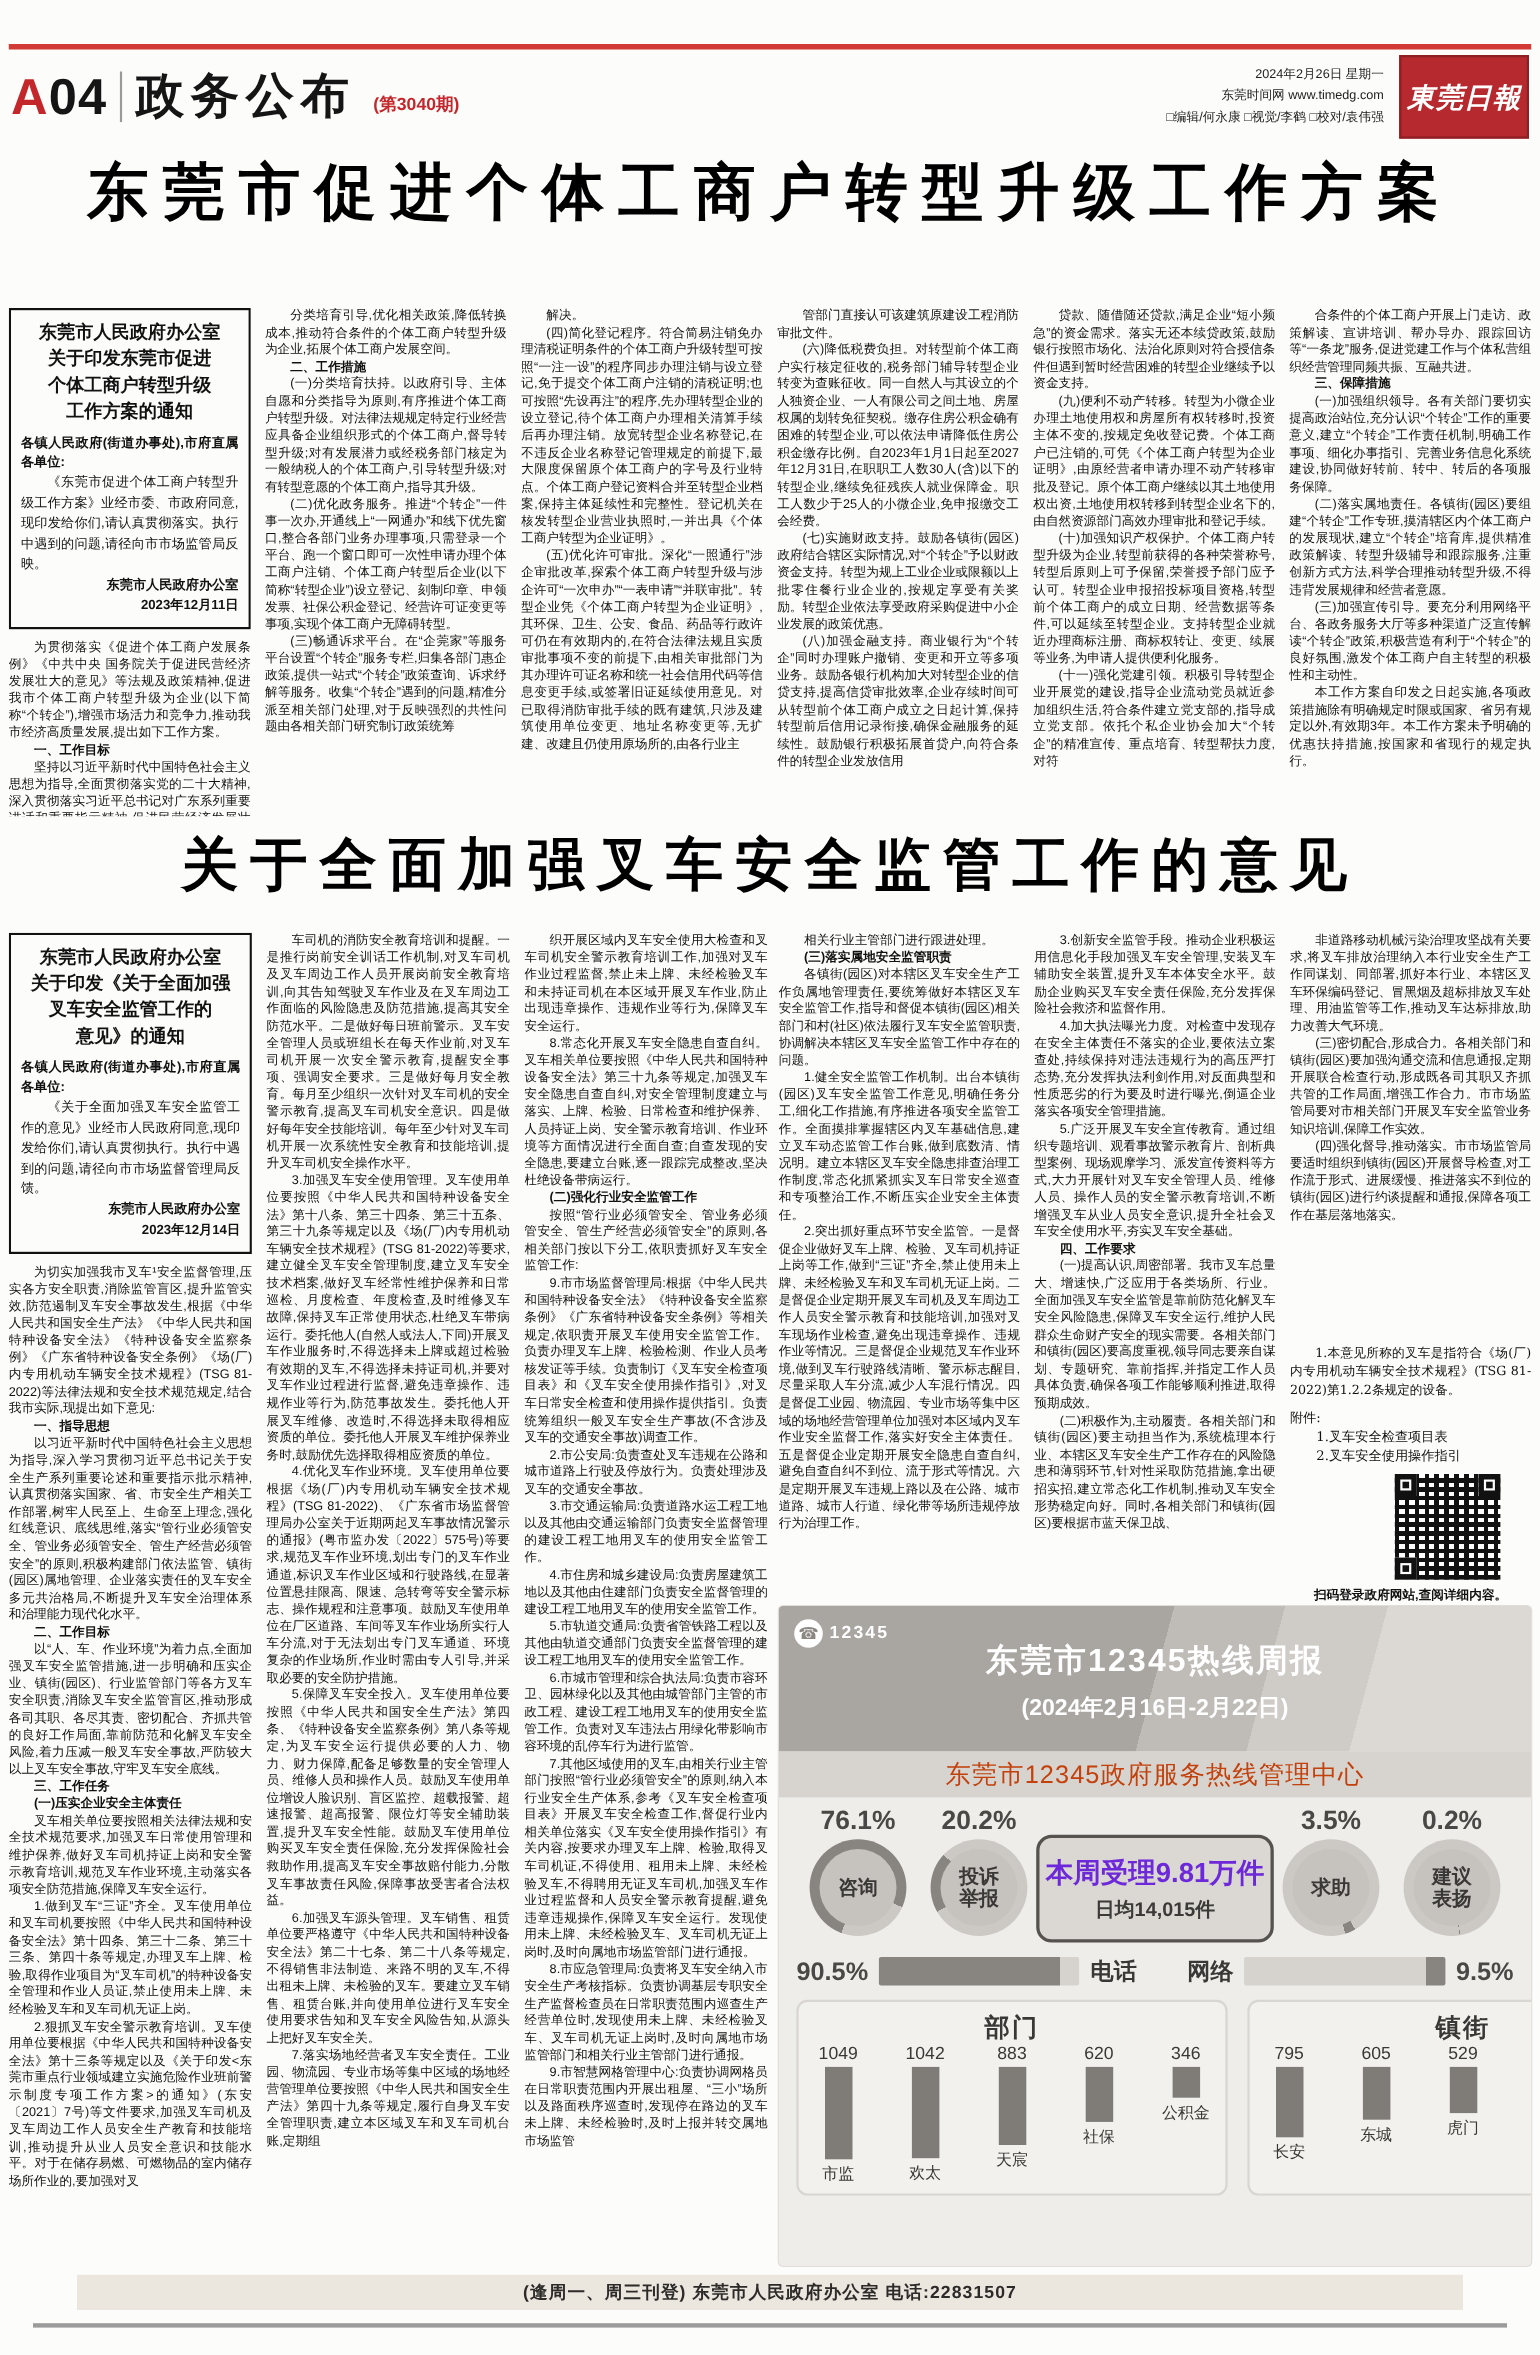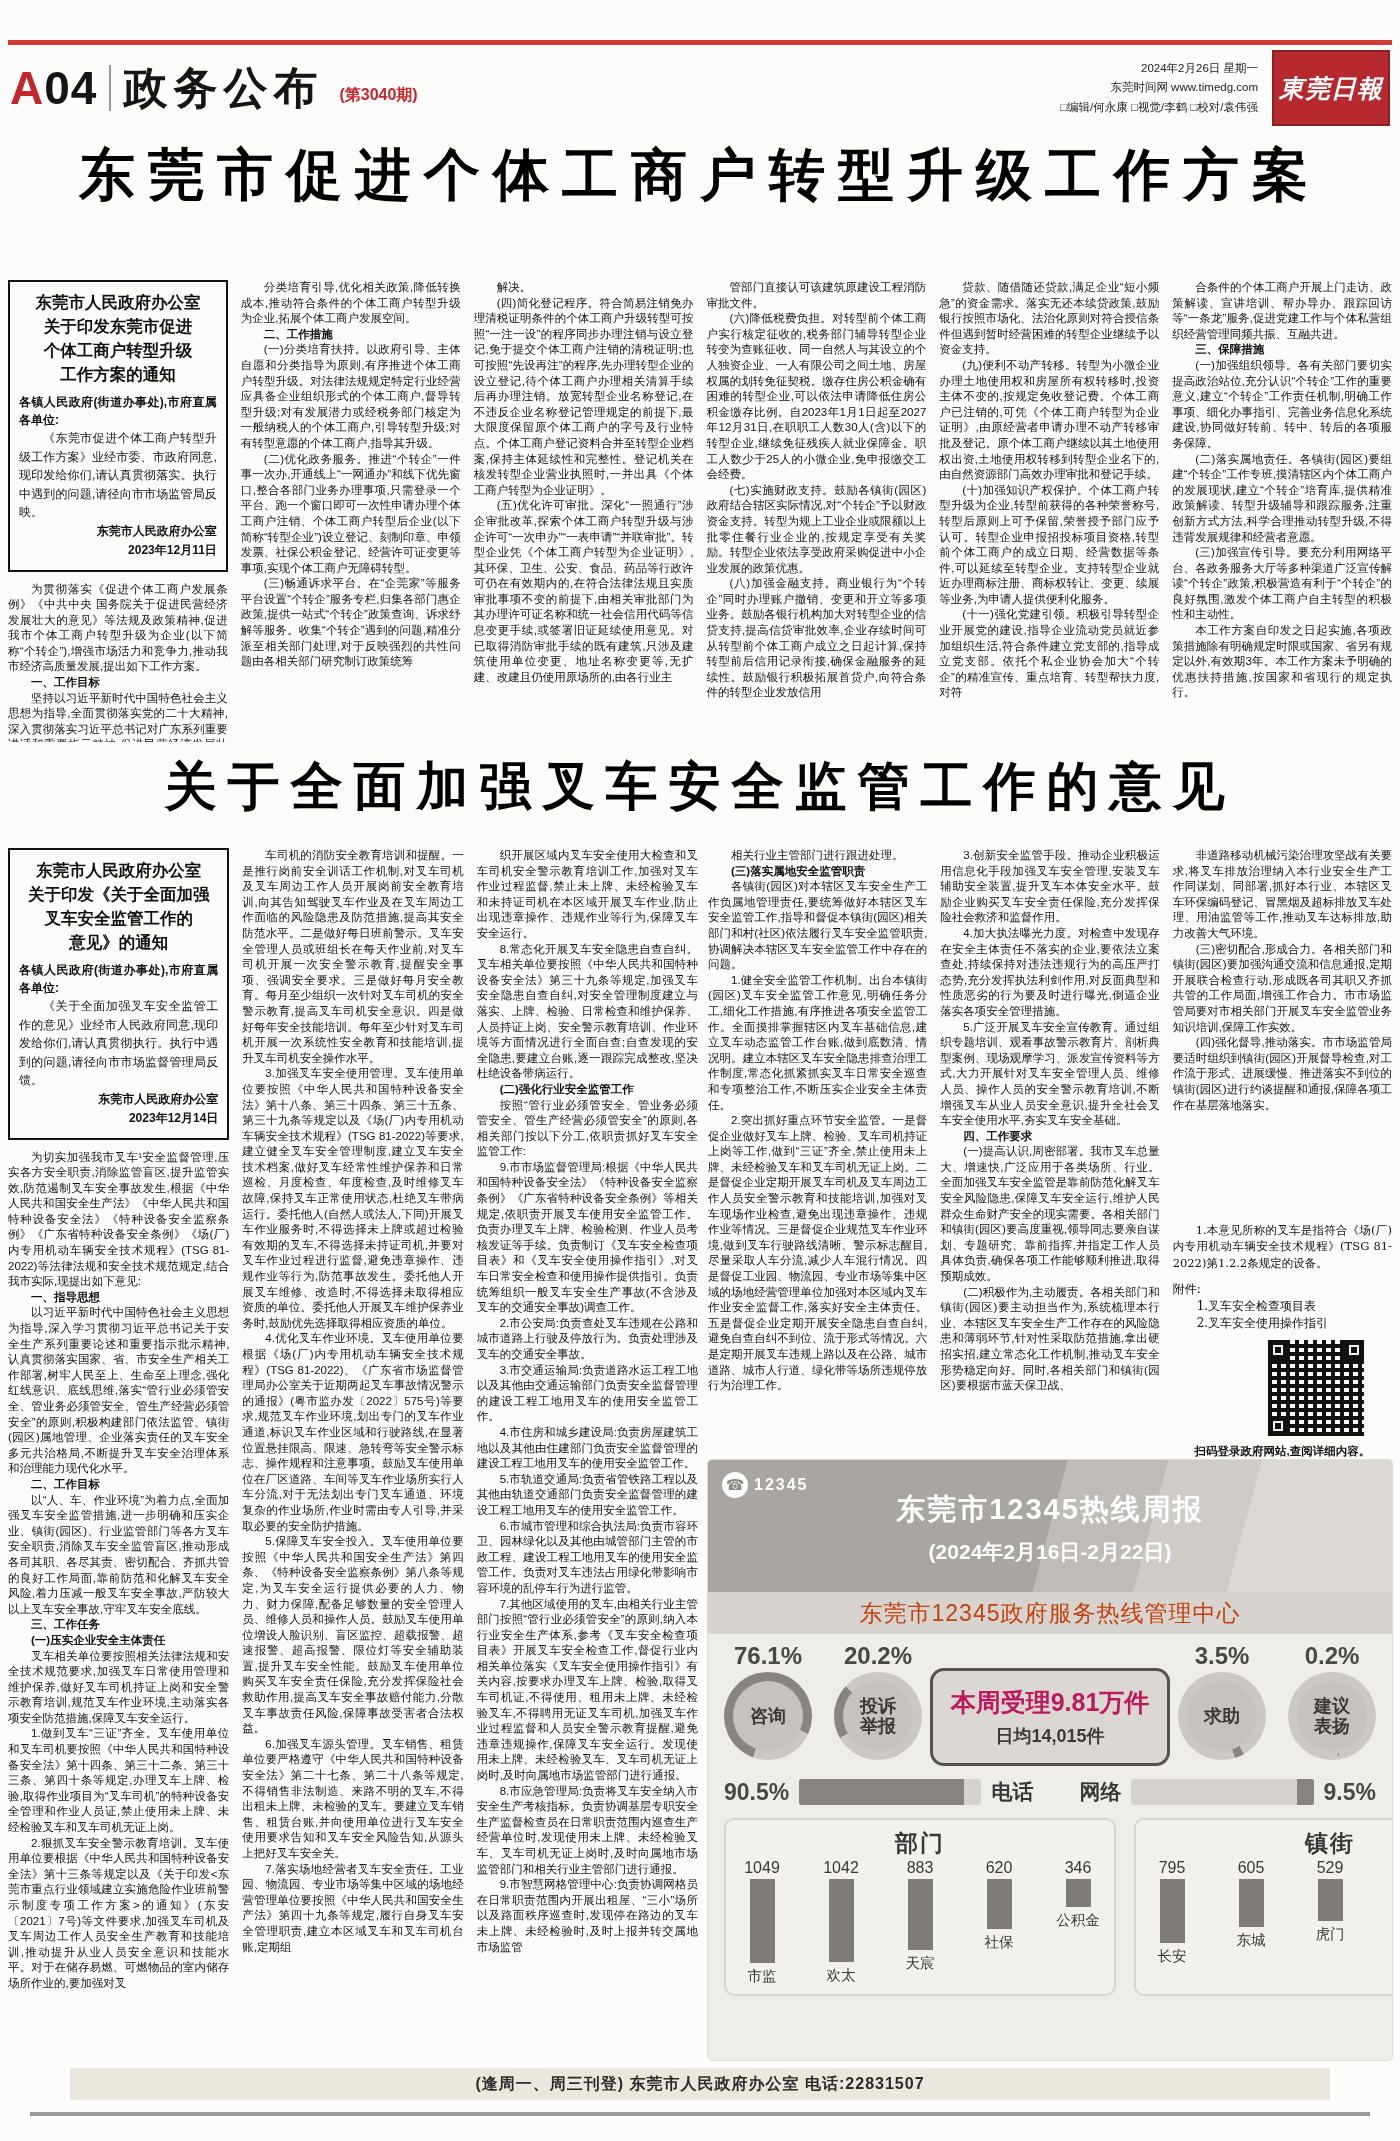--- a/index.html
+++ b/index.html
@@ -57,29 +57,29 @@
          border-radius:4px;overflow:hidden;box-shadow:0 0 0 1px #e0ddd9;}
   .panel-header{height:132px;position:relative;color:#fff;
       background:linear-gradient(105deg,#a9a5a1 0%,#a9a5a1 50%,#bfbbb7 50%,#bfbbb7 64%,#cfccc8 64%,#cfccc8 77%,#dcd9d5 77%);}
   .ph-title{position:absolute;top:30px;left:0;right:0;text-align:center;font-size:29px;font-weight:900;letter-spacing:2px;}
   .ph-sub{position:absolute;top:78px;left:0;right:0;text-align:center;font-size:21px;font-weight:bold;}
   .ph-logo{position:absolute;left:14px;top:12px;display:flex;align-items:center;gap:6px;color:#fff;}
   .ph-logo .badge{width:26px;height:26px;border-radius:50%;background:#fff;color:#8a8682;display:flex;align-items:center;justify-content:center;font-size:15px;}
   .ph-logo .lt{font-size:16px;font-weight:900;letter-spacing:2px;}
   .panel-org{height:42px;background:#d7d4d0;display:flex;align-items:center;justify-content:center;
              font-size:23px;font-weight:normal;color:#c2410c;letter-spacing:1px;}
-  .stats{display:flex;align-items:flex-start;justify-content:space-between;padding:8px 8px 0;}
+  .stats{display:flex;align-items:flex-start;justify-content:space-between;padding:8px 20px 0;}
   .donut-item{width:104px;text-align:center;}
   .pct{font-size:24px;font-weight:900;color:#4a4846;margin-bottom:2px;}
   .donut{width:88px;height:88px;border-radius:50%;margin:0 auto;position:relative;}
   .donut-inner{position:absolute;inset:9px;border-radius:50%;background:#c6c2be;display:flex;align-items:center;justify-content:center;}
   .donut-label{font-size:18px;color:#3a3836;line-height:20px;font-weight:bold;}
   .total-box{margin-top:26px;width:248px;height:92px;border:3px solid #56534f;border-radius:14px;background:#dbd8d4;
              display:flex;flex-direction:column;align-items:center;justify-content:center;gap:5px;}
-  .total-main{font-size:25px;font-weight:900;color:#be185d;}
+  .total-main{font-size:25px;font-weight:900;color:#6d28d9;}
   .total-sub{font-size:18px;font-weight:bold;color:#3c3a38;text-align:center;}
   .channels{display:flex;align-items:center;gap:10px;padding:12px 16px 0;}
   .ch-pct{font-size:23px;font-weight:900;color:#4a4846;white-space:nowrap;}
   .ch-bar{height:26px;flex:1;border-radius:2px;}
   .ch-label{font-size:21px;font-weight:900;color:#3a3836;white-space:nowrap;}
   .top5{margin:13px auto 0;width:300px;height:40px;background:#8a8682;border-radius:20px;color:#fff;
         font-size:21px;font-weight:900;display:flex;align-items:center;justify-content:center;letter-spacing:2px;}
   .cards{display:flex;gap:18px;padding:12px 16px 0;}
   .card{flex:1 1 0;height:178px;border:2px solid #d9d6d2;border-radius:10px;background:#f3f1ee;
         padding:8px 8px 6px;display:flex;flex-direction:column;box-sizing:border-box;}

